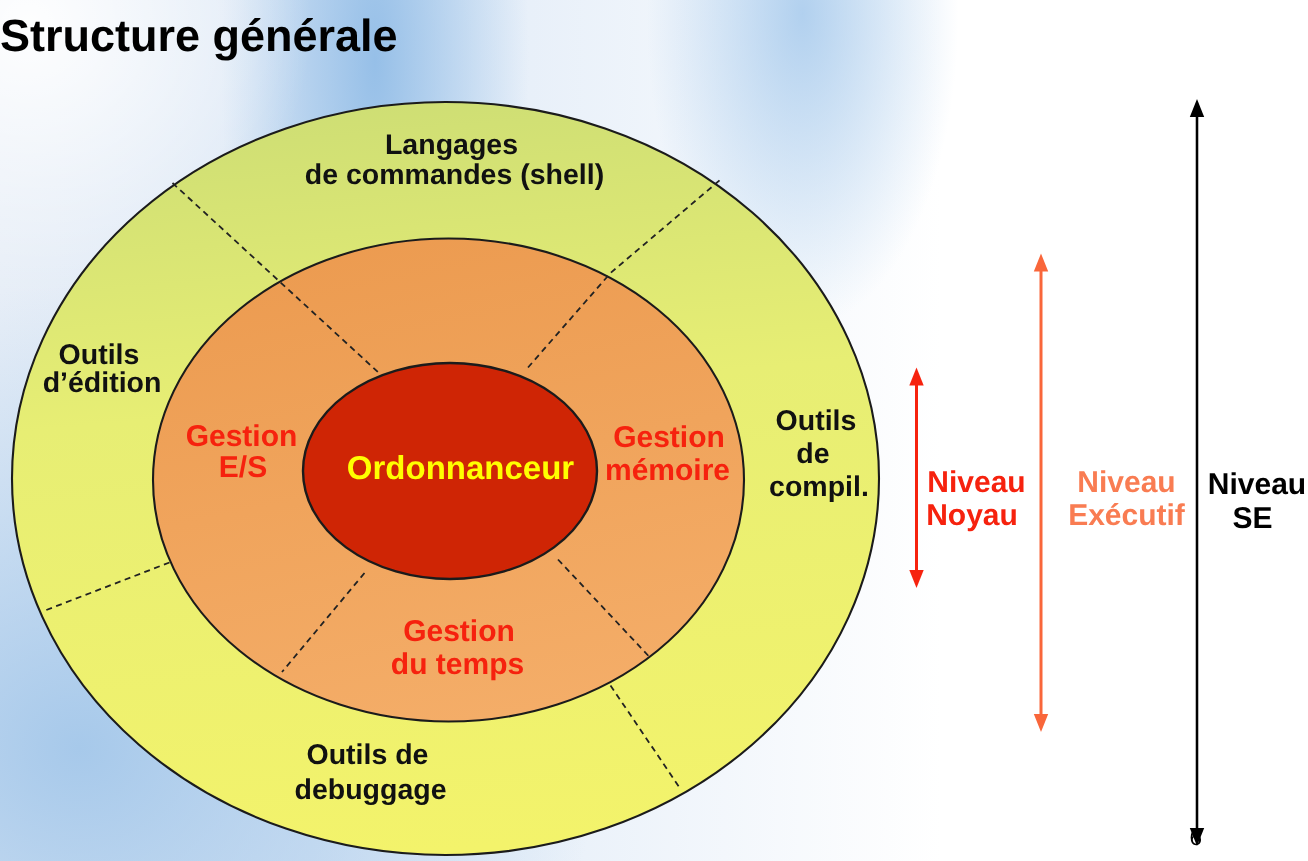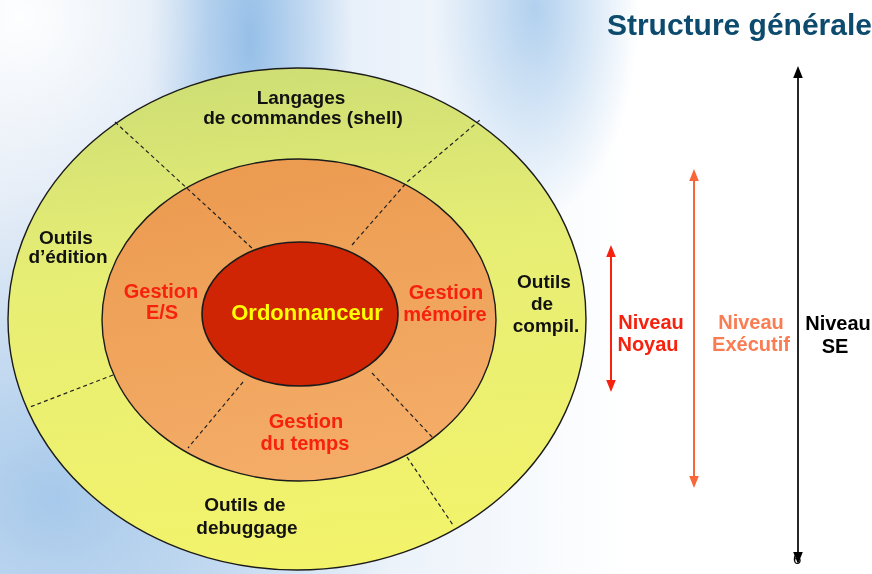--- a/index.html
+++ b/index.html
@@ -11,22 +11,22 @@
   .bg-base{inset:0;background:linear-gradient(to right,#e7eef7 0%,#dce8f6 24%,#ffffff 72%);}
   .bg-bl{left:-150px;bottom:-130px;width:580px;height:540px;
     background:radial-gradient(ellipse at 35% 62%,rgba(160,197,233,0.9) 0%,rgba(160,197,233,0) 65%);}
   .bg-band1{left:140px;top:-80px;width:220px;height:500px;
     background:radial-gradient(ellipse at 50% 24%,rgba(146,189,231,0.95) 0%,rgba(146,189,231,0) 66%);}
   .bg-band2{left:420px;top:-90px;width:230px;height:330px;
     background:radial-gradient(ellipse at 50% 30%,rgba(160,198,235,0.8) 0%,rgba(160,198,235,0) 64%);}
   .bg-tlwhite{left:-70px;top:-70px;width:280px;height:270px;
     background:radial-gradient(ellipse at 32% 32%,rgba(255,255,255,0.95) 0%,rgba(255,255,255,0) 70%);}
   .slide-title{
-    position:absolute;left:0;top:8px;width:100%;text-align:right;
-    font-size:30px;font-weight:bold;color:#0c4a6e;
+    position:absolute;left:0;top:8px;width:100%;text-align:left;
+    font-size:30px;font-weight:bold;color:#000000;
   }
   .diagram-svg{position:absolute;left:0;top:0;}
   .page-number{
     position:absolute;left:793px;top:550px;font-size:15px;color:#000;z-index:5;
   }
   svg text{font-family:"Liberation Sans",sans-serif;font-weight:bold;}
   .lbl-ring{font-size:19px;fill:#111111;}
   .lbl-gestion{font-size:20px;}
   .lbl-core{font-size:22px;}
   .lbl-level{font-size:20px;}

